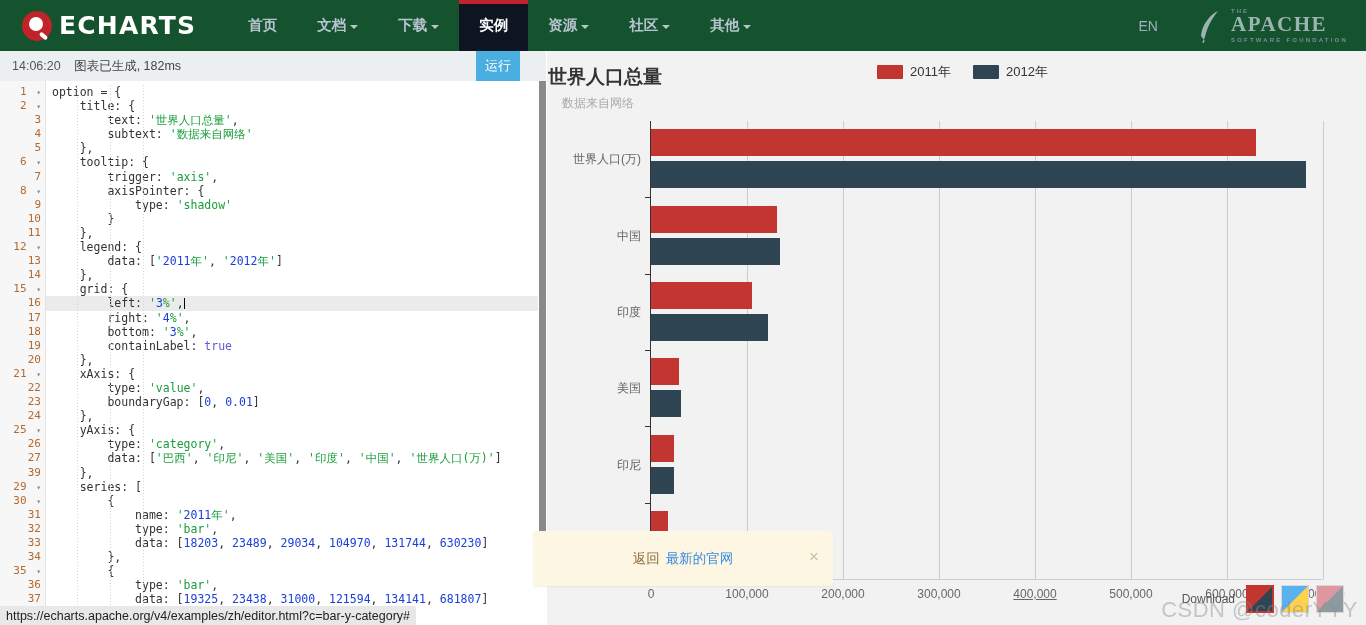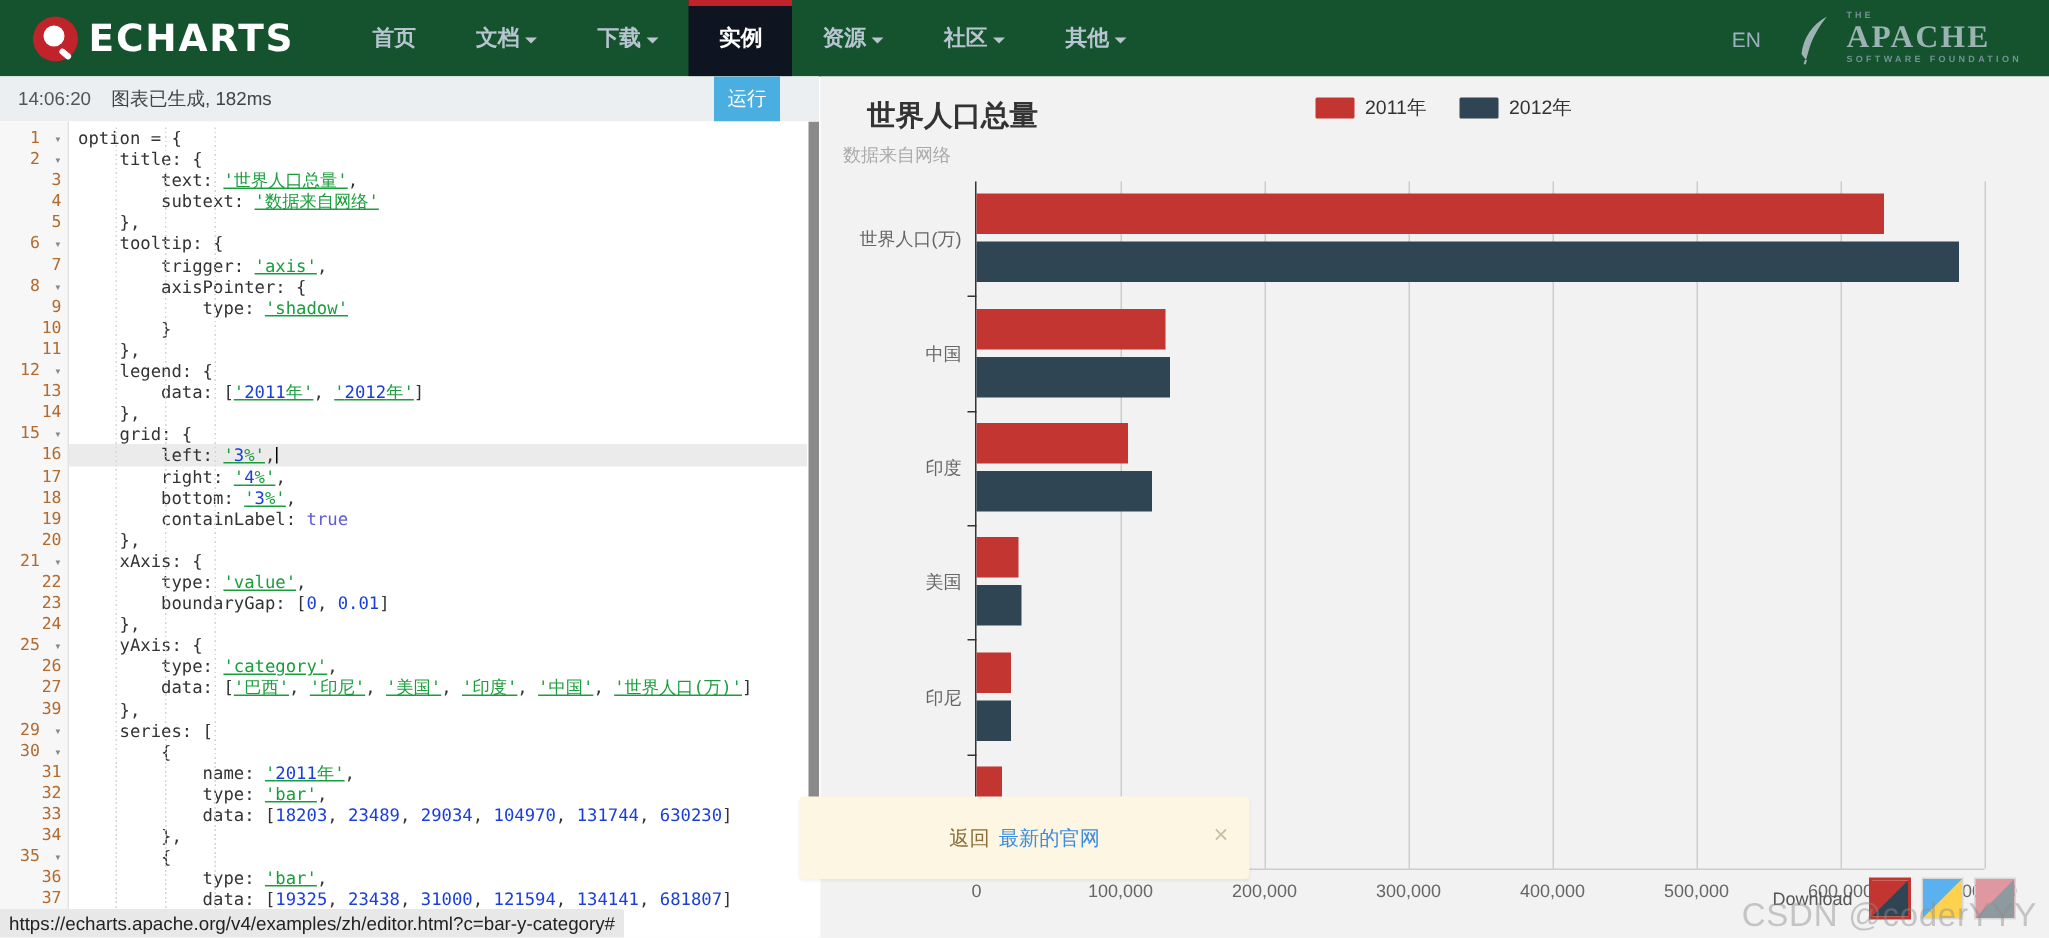--- a/index.html
+++ b/index.html
@@ -42,21 +42,21 @@
   }
   .nav-item.active::before {
     content:""; position:absolute; left:0; right:0; top:0; height:4px;
     background:#c1232b;
   }
   .caret {
     display:inline-block; margin-left:4px; border-left:4px solid transparent;
     border-right:4px solid transparent; border-top:4px solid currentColor;
     position:relative; top:1px;
   }
-  .nav-right { margin-left:auto; display:flex; align-items:center; gap:24px; padding-right:18px; }
+  .nav-right { margin-left:auto; display:flex; align-items:center; gap:40px; padding-right:18px; }
   .nav-lang { color:#9fb0c4; font-size:14px; cursor:pointer; }
   .apache-logo { display:flex; align-items:center; gap:7px; opacity:.78; }
   .feather { width:26px; height:34px; }
   .apache-words { display:flex; flex-direction:column; line-height:1;font-weight:bold; }
   .apache-the { font-size:6px; letter-spacing:2px; color:#8fa0b4; }
   .apache-main { font-size:21px; letter-spacing:1.5px; color:#c3ced9; font-family:"Liberation Serif", serif; }
   .apache-sub { font-size:6px; letter-spacing:2.2px; color:#8fa0b4; margin-top:2px; }
 
   
   .left-pane {
@@ -92,21 +92,21 @@
   .gnum .fold { color:#888; font-size:8px; margin-left:3px; }
   .code {
     flex:1; padding-top:4px; padding-left:6px; position:relative;
     font-family:"DejaVu Sans Mono","Liberation Mono",monospace;
     font-size:11.5px;
   }
   .cline {
     height:14.1px; line-height:14.1px; white-space:pre; color:#333;
   }
   .cline.hl { background:#ebebeb; margin-left:-6px; padding-left:6px; }
-  .str { color:#1a9e3c;text-decoration:underline; }
+  .str { color:#1a9e3c; }
   .num { color:#1a3ed9; }
   .bool{ color:#5c5cd6; }
   .caretbar {
     display:inline-block; width:1px; height:11px; background:#000;
     vertical-align:-2px;
   }
   .indent-guide {
     position:absolute; top:4px; width:1px; height:538px;
     background:repeating-linear-gradient(to bottom,#d5d5d5 0 1px,transparent 1px 3px);
   }
@@ -116,21 +116,21 @@
   .editor-scrollbar .thumb {
     position:absolute; left:1px; top:0; width:7px; height:470px; background:#8a8a8a;
   }
 
   
   .right-pane {
     position:absolute; left:547px; top:51px; width:819px; height:574px;
     background:#f2f2f2;
   }
   .chart-title {
-    position:absolute; left:31px; top:13px;
+    position:absolute; left:1px; top:13px;
     font-size:19px; font-weight:bold; color:#333;
   }
   .chart-subtitle {
     position:absolute; left:15px; top:44px; font-size:12px; color:#aaa;
   }
   .legend { position:absolute; left:330px; top:12px; display:flex; gap:22px; align-items:center; }
   .legend-item { display:flex; align-items:center; gap:7px; cursor:pointer; }
   .legend-swatch { width:26px; height:14px; border-radius:1px; }
   .legend-label { font-size:13px; color:#333; }
 
@@ -357,21 +357,21 @@
     <div class="axis-line-y"></div>
     <div class="axis-line-x"></div>
   <div class="xlabel" style="left: 104px;">0</div>
       <div class="gridline" style="left: 200px; top: 70px;"></div>
       <div class="xlabel" style="left: 200px;">100,000</div>
       <div class="gridline" style="left: 296px; top: 70px;"></div>
       <div class="xlabel" style="left: 296px;">200,000</div>
       <div class="gridline" style="left: 392px; top: 70px;"></div>
       <div class="xlabel" style="left: 392px;">300,000</div>
       <div class="gridline" style="left: 488px; top: 70px;"></div>
-      <div class="xlabel" style="left: 488px;">400,000</div>
+      <div class="xlabel" style="left: 488px; text-decoration: underline;">400,000</div>
       <div class="gridline" style="left: 584px; top: 70px;"></div>
       <div class="xlabel" style="left: 584px;">500,000</div>
       <div class="gridline" style="left: 680px; top: 70px;"></div>
       <div class="xlabel" style="left: 680px;">600,000</div>
       <div class="gridline" style="left: 776px; top: 70px;"></div>
       <div class="xlabel" style="left: 776px;">700,000</div>
       <div class="ytick" style="top: 528px;"></div>
       <div class="ylabel" style="top: 481.833px; left: 0px; width: 94px;">巴西</div>
       <div class="bar s1" style="left: 104px; width: 17.4749px; top: 459.833px; background: rgb(194, 53, 49);"></div>
       <div class="bar s2" style="left: 104px; width: 18.552px; top: 491.833px; background: rgb(47, 69, 84);"></div>

